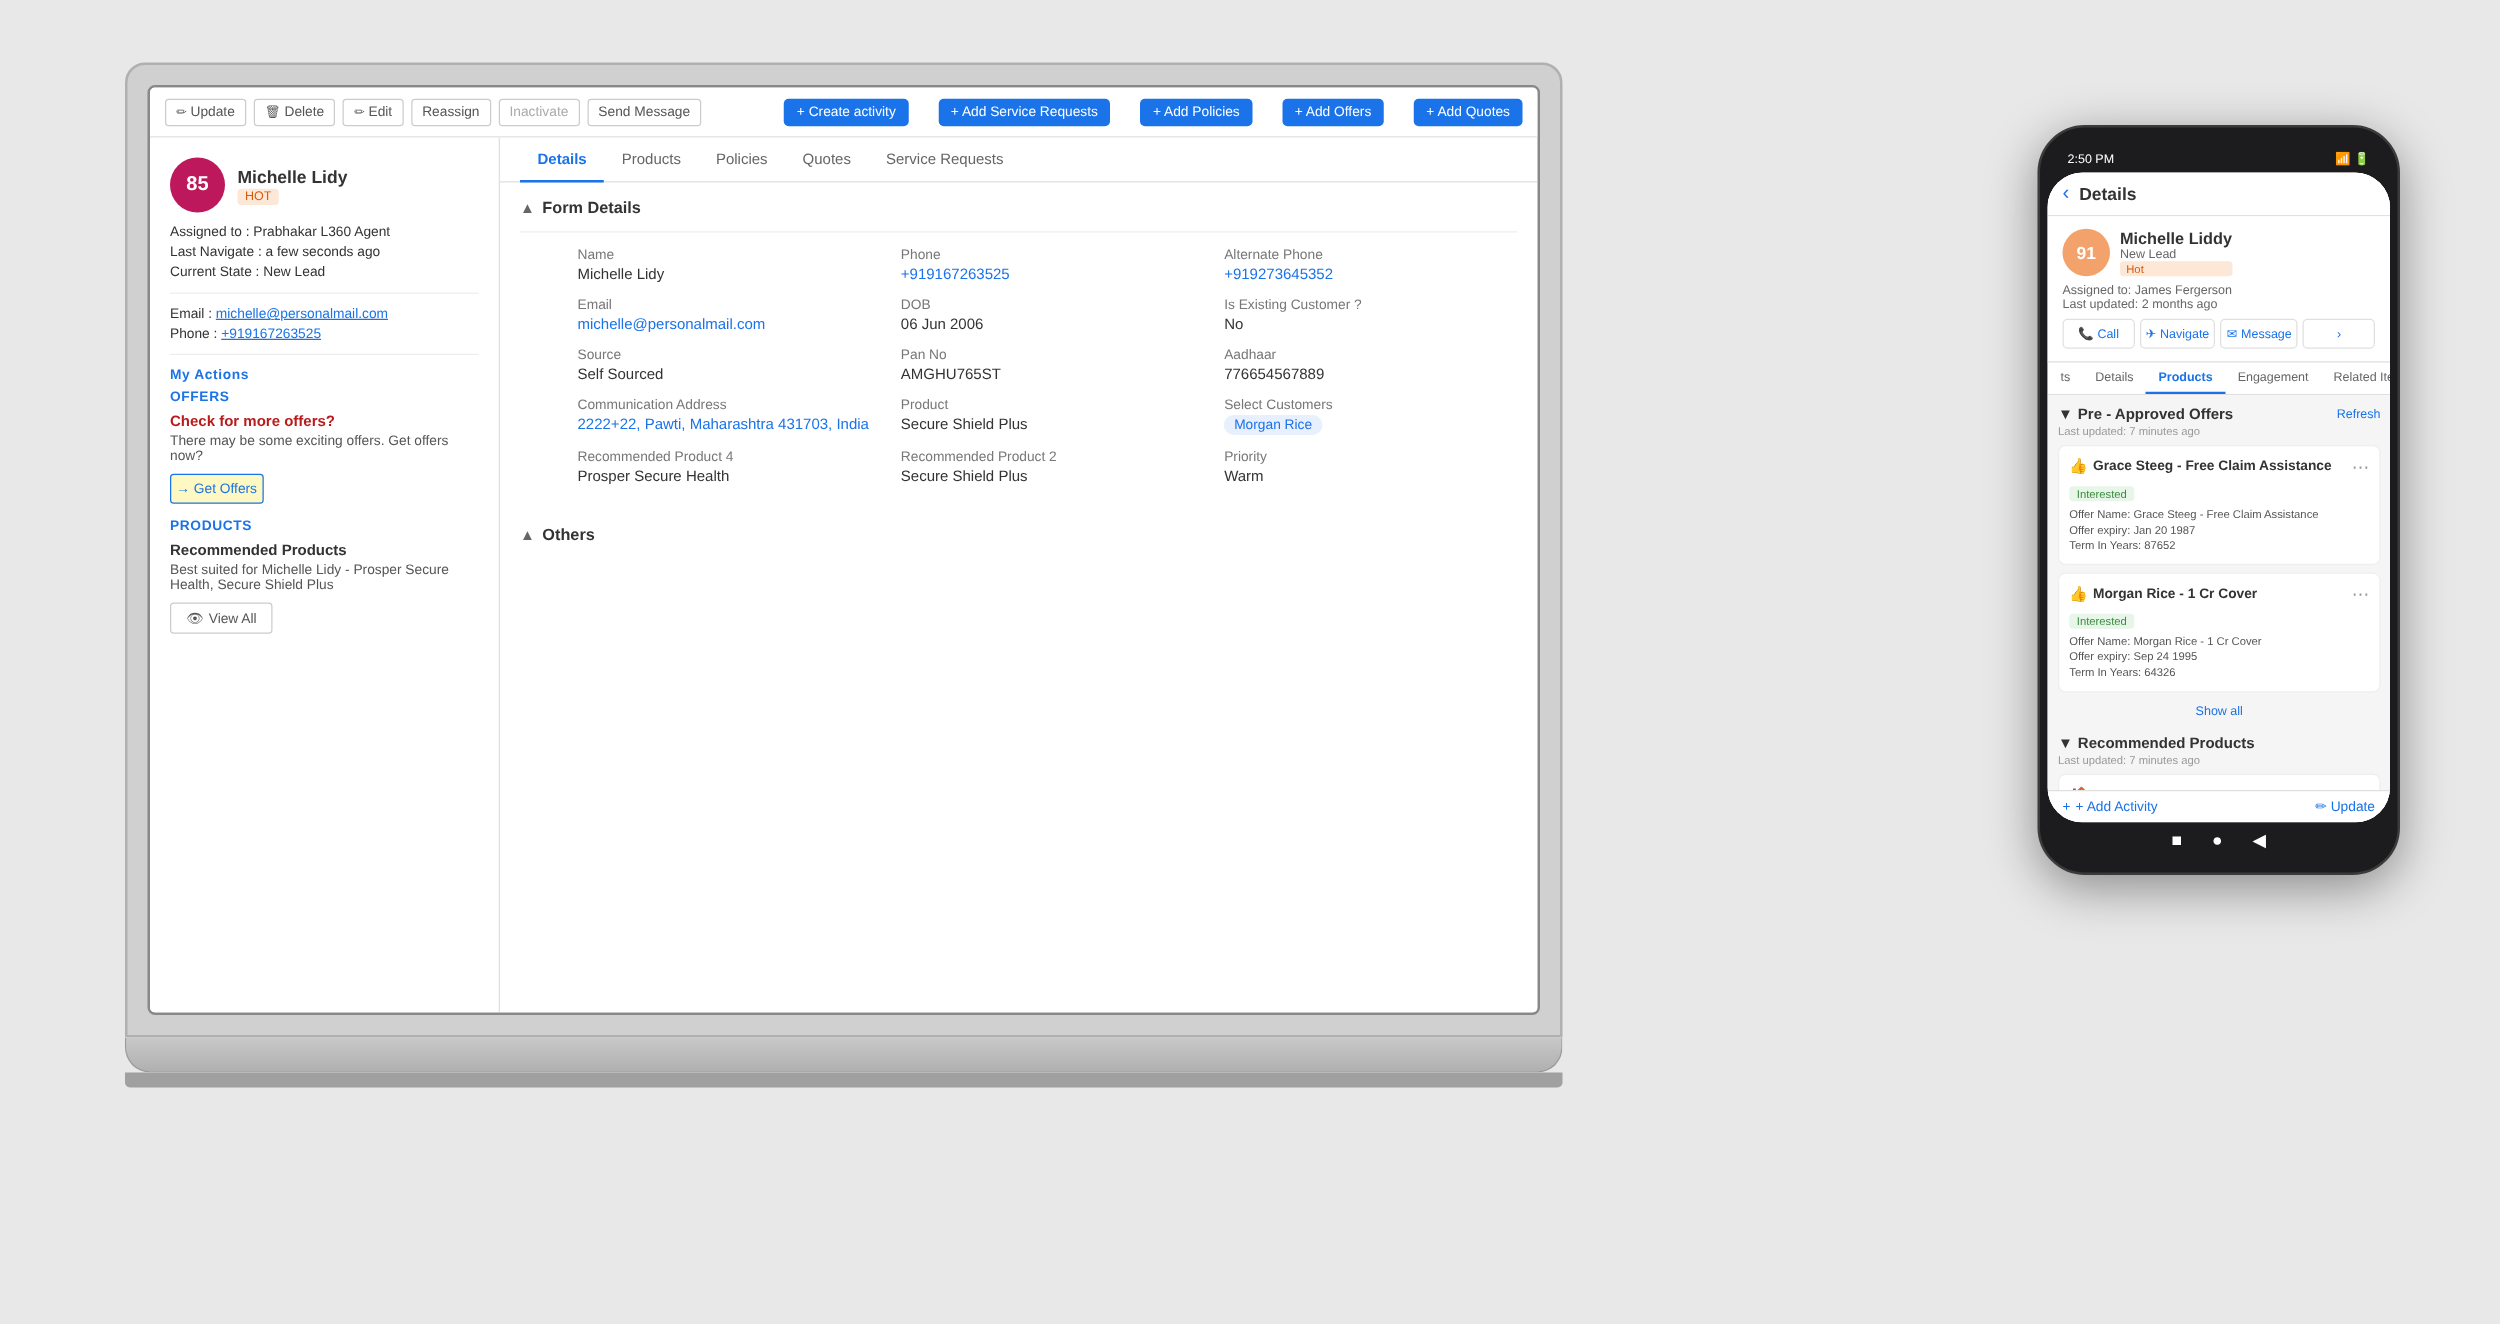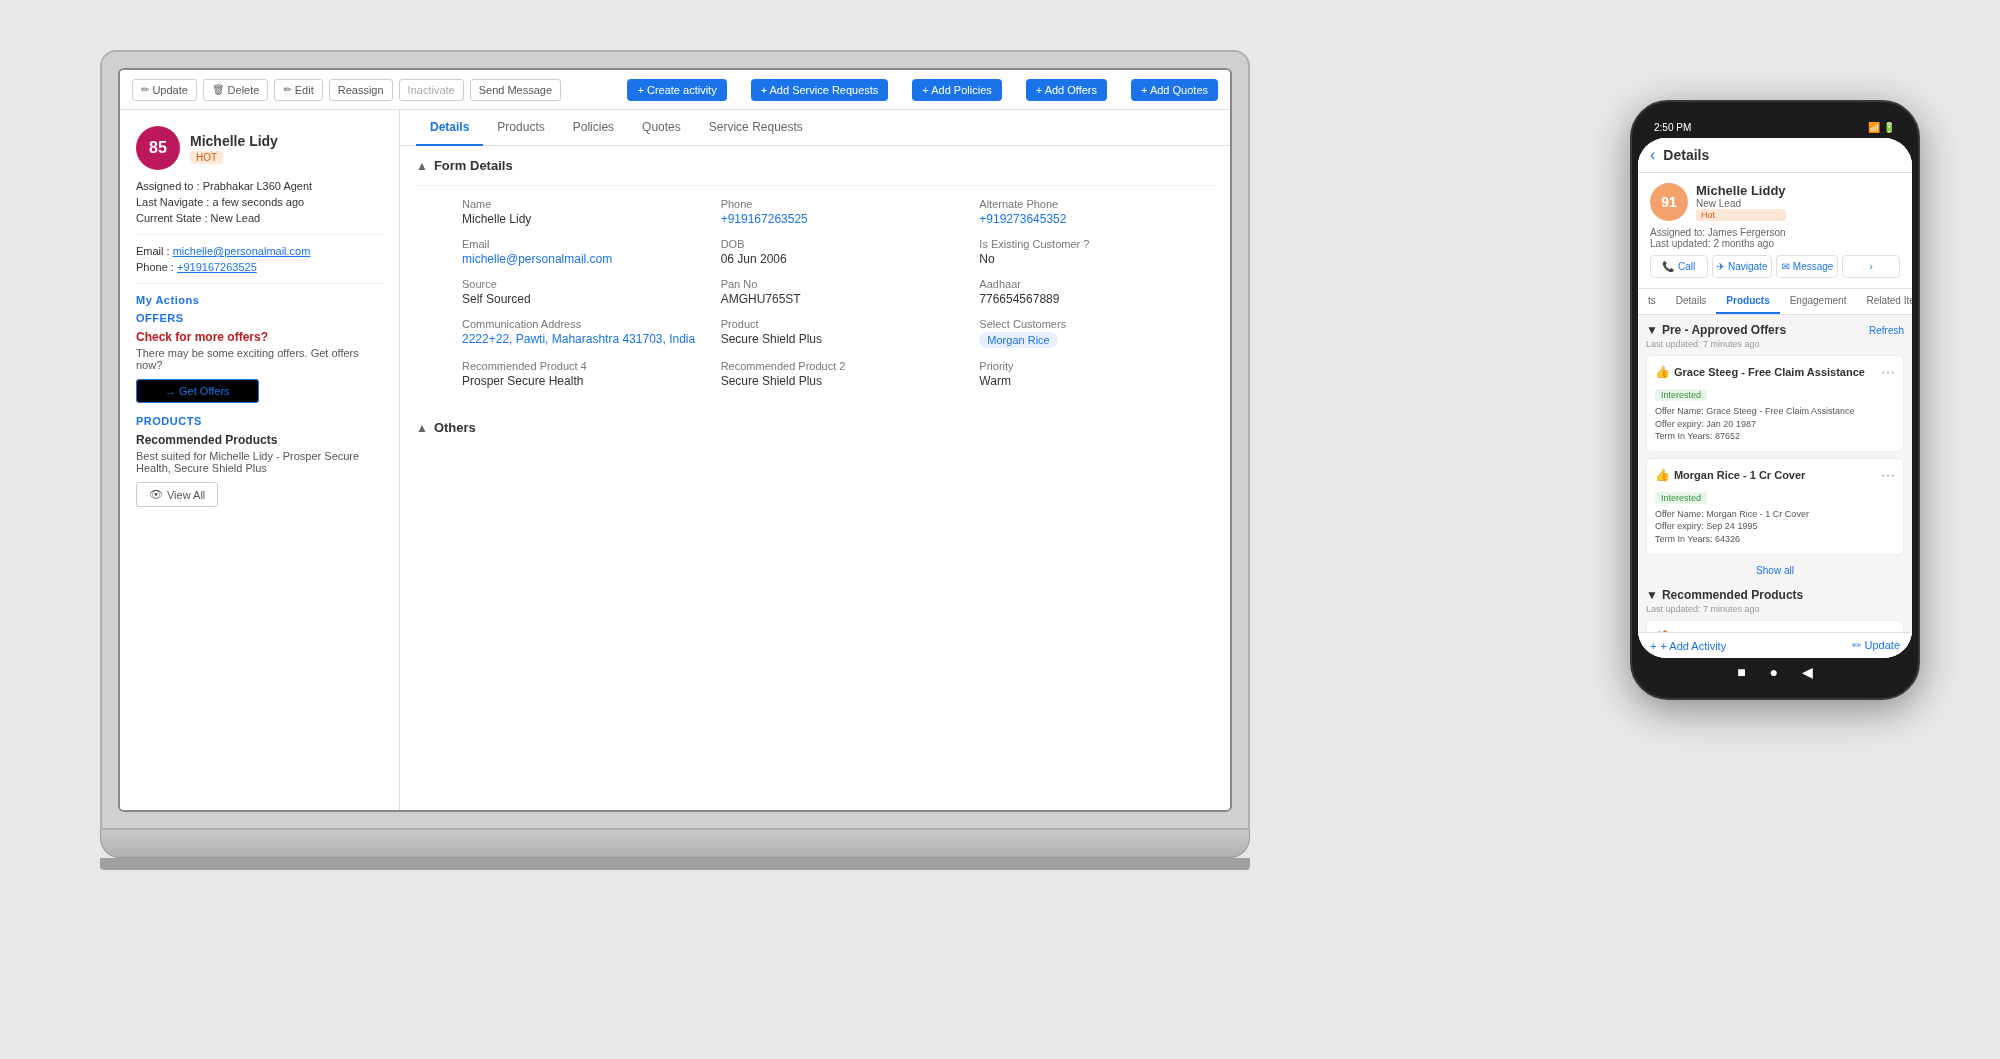--- a/index.html
+++ b/index.html
@@ -153,24 +153,24 @@
     .info-row { font-size: 11px; color: #555; margin-bottom: 4px; }
     .info-row span { color: #333; font-weight: 500; }
     .info-link { color: #1a73e8; font-size: 11px; }
     .divider { border: none; border-top: 1px solid #eee; margin: 10px 0; }
     .section-title { font-size: 11px; font-weight: 700; color: #1a73e8; letter-spacing: 0.5px; margin-bottom: 6px; }
     .section-desc { font-size: 11px; color: #555; margin-bottom: 8px; }
     .action-btn {
       display: inline-flex;
       align-items: center;
       gap: 4px;
-      padding: 5px 28px;
+      padding: 5px 4px;
       border: 1px solid #1a73e8;
       border-radius: 3px;
-      background: #000000;
+      background: #fef9c3;
       color: #1a73e8;
       font-size: 11px;
       cursor: pointer;
       text-align: center;
     }
     .view-all-btn {
       display: inline-flex;
       align-items: center;
       gap: 4px;
       padding: 5px 12px;

